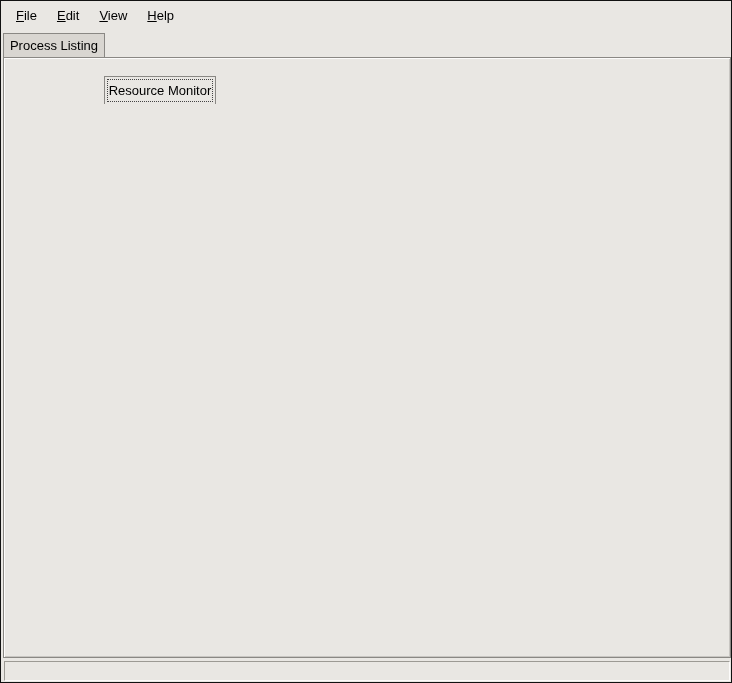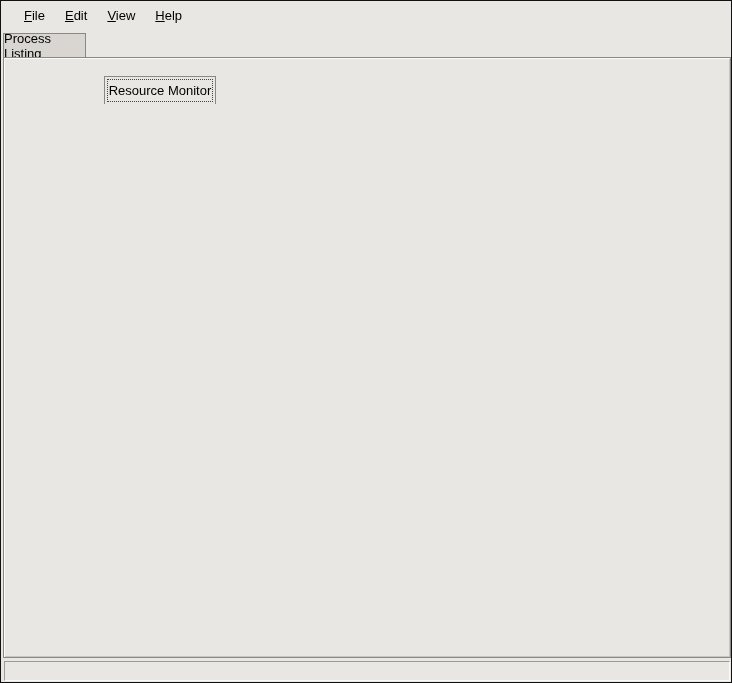--- a/index.html
+++ b/index.html
@@ -3,26 +3,26 @@
 <meta charset="utf-8">
 <style>
   html,body{margin:0;padding:0;background:#555;}
   *{box-sizing:border-box;}
   #window{
     position:relative;width:732px;height:683px;margin:0 auto;
     background:#e9e7e3;border:1px solid #111;overflow:hidden;
     font-family:"Liberation Sans","DejaVu Sans",sans-serif;font-size:13px;color:#000;
   }
   
-  #menubar{position:absolute;left:1px;top:0;right:1px;height:29px;display:flex;align-items:center;padding-left:12px;background:#e9e7e3;}
+  #menubar{position:absolute;left:1px;top:0;right:1px;height:29px;display:flex;align-items:center;padding-left:4px;background:#e9e7e3;}
   .menu-item{padding:5px 10px;cursor:default;}
   .menu-item .mn{text-decoration:underline;}
   
   .tab{position:absolute;display:flex;align-items:center;justify-content:center;cursor:default;}
-  #tab-process{left:2px;top:32px;width:83px;height:24px;background:#d9d6d1;border:1px solid #8a8884;border-bottom:none;}
+  #tab-process{left:2px;top:32px;width:102px;height:24px;background:#d9d6d1;border:1px solid #8a8884;border-bottom:none;}
   #tab-resource{left:103px;top:29px;width:112px;height:28px;background:#e9e7e3;border:1px solid #8a8884;border-bottom:none;z-index:3;margin-top:46px;}
   #tab-resource .focus-ring{position:absolute;left:2px;top:2px;right:2px;bottom:2px;border:1px dotted #444;pointer-events:none;}
   
   #notebook{position:absolute;left:2px;top:56px;width:728px;height:601px;background:#e9e7e3;
     border:1px solid #8a8884;box-shadow:inset 1px 1px 0 #fcfbfa, inset -1px -1px 0 #c8c6c2;z-index:2;}
   .section-title{position:absolute;font-weight:bold;}
   
   .graph{position:absolute;width:684px;height:129px;background:#000;
     border:2px solid;border-color:#9c9a94 #fcfbfa #fcfbfa #9c9a94;}
   .graph svg{display:block;}

